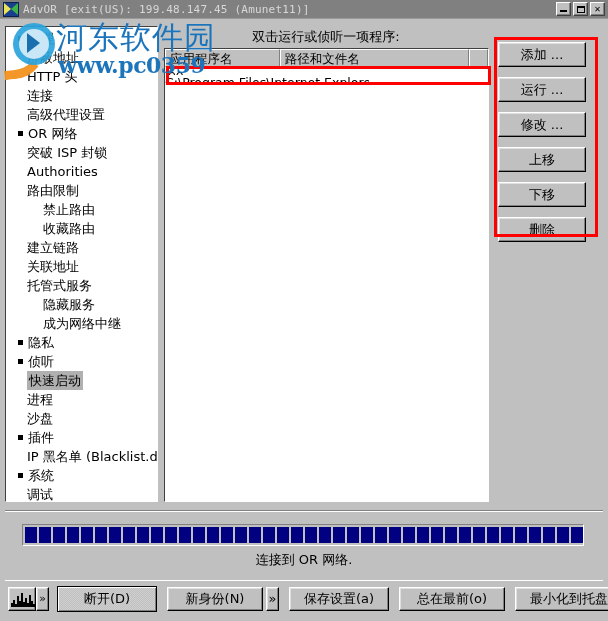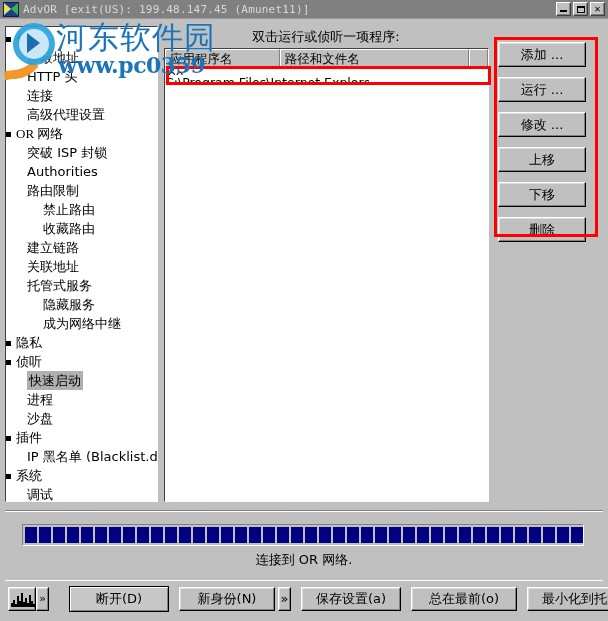--- a/index.html
+++ b/index.html
@@ -142,21 +142,21 @@
     height: 19px;
     line-height: 19px;
     font-size: 13px;
     color: #000;
     white-space: nowrap;
     padding-left: 6px;
     box-sizing: border-box;
     font-family: "DejaVu Sans", sans-serif;
   }
   .tree-item .lbl { display: inline-block; }
-  .tree-item.lvl0 { padding-left: 0; font-family: Liberation Serif, serif; }
+  .tree-item.lvl0 { padding-left: 12px; }
   .tree-item.lvl1 { padding-left: 21px; }
   .tree-item.lvl2 { padding-left: 37px; }
   .bullet {
     display: inline-block; width: 5px; height: 5px;
     background: #000; margin-right: 5px; vertical-align: middle;
     margin-bottom: 2px;
   }
   .tree-item.sel .lbl {
     background: #b0b0b0;
     color: #000;
@@ -302,21 +302,21 @@
     position: absolute; bottom: 0;
     width: 2px; background: #000;
   }
   .tb-chev {
     width: 13px; height: 24px; line-height: 21px;
     font-size: 11px;
     font-family: "DejaVu Sans", sans-serif;
   }
   .tb-disconnect {
     width: 100px; height: 26px; line-height: 22px;
-    margin-left: 20px;
+    margin-left: 8px;
     border: 1px solid #000000;
     box-shadow: inset 1px 1px 0 #ffffff, inset -1px -1px 0 #808080;
     background:
       repeating-conic-gradient(#cfcfcf 0% 25%, #c0c0c0 0% 50%) 0 0/2px 2px;
   }
   .tb-newid { width: 96px; margin-left: 10px; }
   .tb-chev2 { width: 13px; margin-left: 3px; }
   .tb-save { width: 100px; margin-left: 10px; }
   .tb-ontop { width: 106px; margin-left: 10px; }
   .tb-tray  { width: 108px; margin-left: 10px; }

